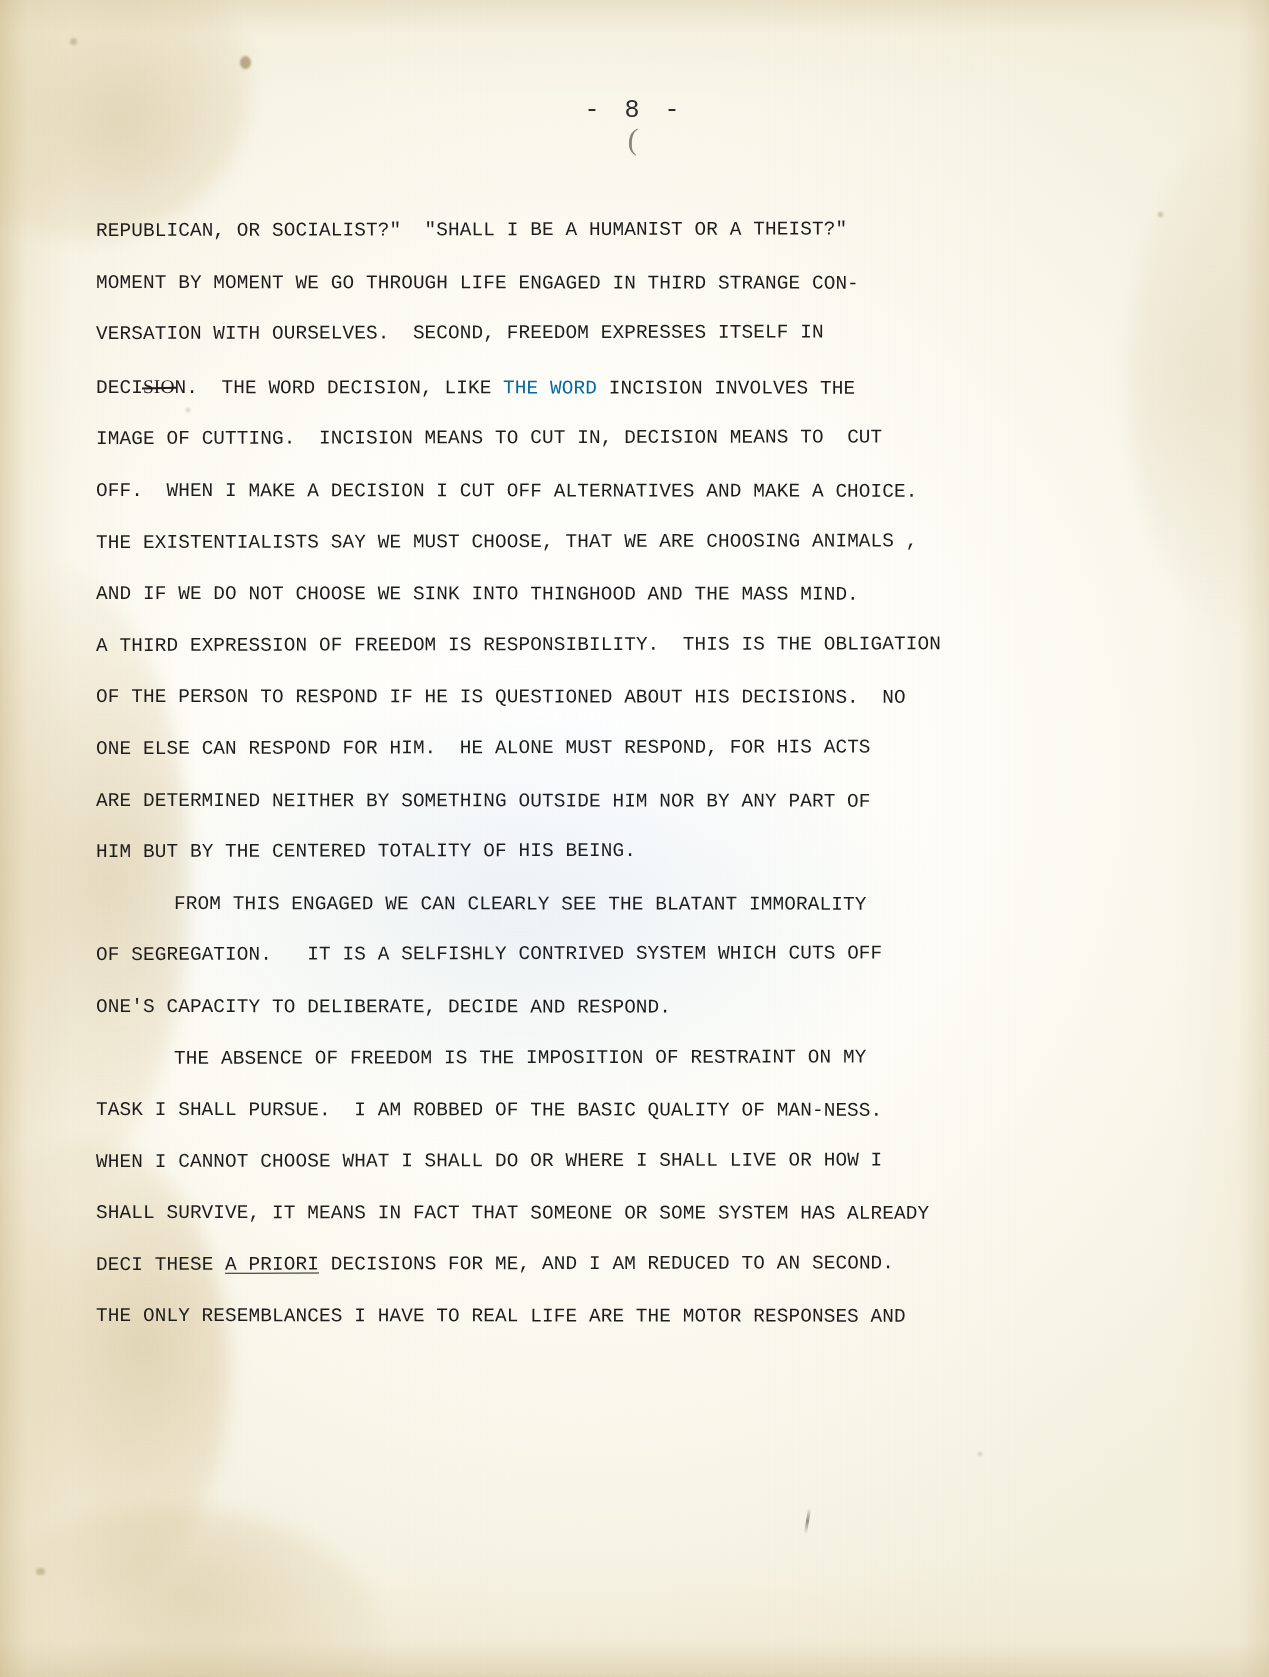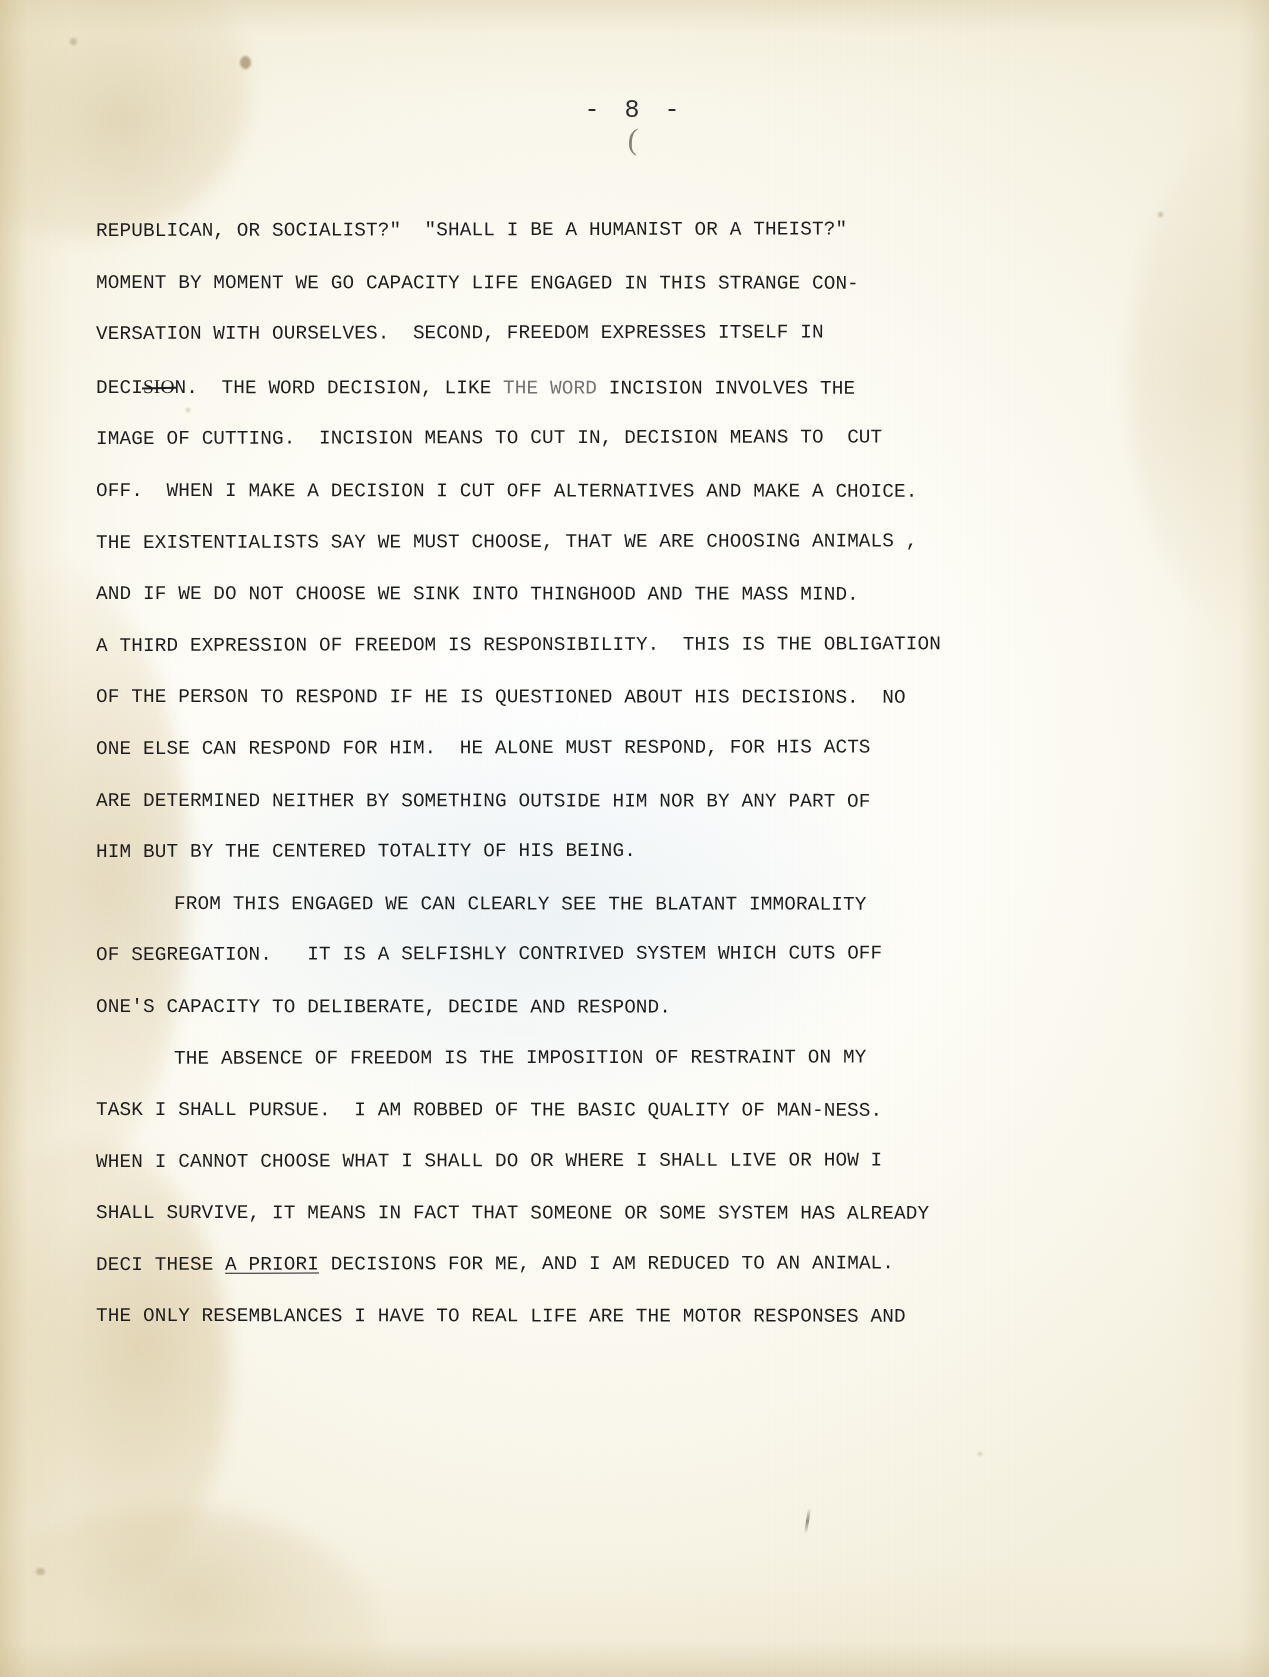--- a/index.html
+++ b/index.html
@@ -135,21 +135,21 @@
     position: absolute;
     left: -1px;
     right: -1px;
     top: 52%;
     height: 2.4px;
     background: #1d1d1d;
     transform: rotate(-1.2deg);
   }
 
   
-  .faint { color: #737373; }
+  .faint { color: #0369a1; }
 
   
   .pen-mark-bottom {
     position: absolute;
     left: 806px;
     top: 1508px;
     width: 3px;
     height: 26px;
     background: linear-gradient(180deg, rgba(120,118,108,0.0), rgba(110,108,98,0.75), rgba(120,118,108,0.0));
     transform: rotate(9deg);
@@ -189,21 +189,21 @@
 
   <div class="edge-shade"></div>
 
   <div class="page-number">-  8  -</div>
 
   <div class="pen-paren">(</div>
 
   <div class="body-text">
 
     <div class="line">REPUBLICAN, OR SOCIALIST?"  "SHALL I BE A HUMANIST OR A THEIST?"</div>
-    <div class="line">MOMENT BY MOMENT WE GO CAPACITY LIFE ENGAGED IN THIS STRANGE CON-</div>
+    <div class="line">MOMENT BY MOMENT WE GO THROUGH LIFE ENGAGED IN THIRD STRANGE CON-</div>
     <div class="line">VERSATION WITH OURSELVES.  SECOND, FREEDOM EXPRESSES ITSELF IN</div>
 
     <div class="line"><span>DECI</span><span class="strike-over">SIO</span><span>N.  THE WORD DECISION, LIKE </span><span class="faint">THE WORD</span><span> INCISION INVOLVES THE</span></div>
 
     <div class="line">IMAGE OF CUTTING.  INCISION MEANS TO CUT IN, DECISION MEANS TO  CUT</div>
     <div class="line">OFF.  WHEN I MAKE A DECISION I CUT OFF ALTERNATIVES AND MAKE A CHOICE.</div>
     <div class="line">THE EXISTENTIALISTS SAY WE MUST CHOOSE, THAT WE ARE CHOOSING ANIMALS ,</div>
     <div class="line">AND IF WE DO NOT CHOOSE WE SINK INTO THINGHOOD AND THE MASS MIND.</div>
     <div class="line">A THIRD EXPRESSION OF FREEDOM IS RESPONSIBILITY.  THIS IS THE OBLIGATION</div>
     <div class="line">OF THE PERSON TO RESPOND IF HE IS QUESTIONED ABOUT HIS DECISIONS.  NO</div>
@@ -213,21 +213,21 @@
 
     <div class="line indent">FROM THIS ENGAGED WE CAN CLEARLY SEE THE BLATANT IMMORALITY</div>
     <div class="line">OF SEGREGATION.   IT IS A SELFISHLY CONTRIVED SYSTEM WHICH CUTS OFF</div>
     <div class="line">ONE'S CAPACITY TO DELIBERATE, DECIDE AND RESPOND.</div>
 
     <div class="line indent">THE ABSENCE OF FREEDOM IS THE IMPOSITION OF RESTRAINT ON MY</div>
     <div class="line">TASK I SHALL PURSUE.  I AM ROBBED OF THE BASIC QUALITY OF MAN-NESS.</div>
     <div class="line">WHEN I CANNOT CHOOSE WHAT I SHALL DO OR WHERE I SHALL LIVE OR HOW I</div>
     <div class="line">SHALL SURVIVE, IT MEANS IN FACT THAT SOMEONE OR SOME SYSTEM HAS ALREADY</div>
 
-    <div class="line"><span>DECI THESE </span><span class="u">A PRIORI</span><span> DECISIONS FOR ME, AND I AM REDUCED TO AN ANIMAL.</span></div>
+    <div class="line"><span>DECI THESE </span><span class="u">A PRIORI</span><span> DECISIONS FOR ME, AND I AM REDUCED TO AN SECOND.</span></div>
 
     <div class="line">THE ONLY RESEMBLANCES I HAVE TO REAL LIFE ARE THE MOTOR RESPONSES AND</div>
 
   </div>
 
   <div class="pen-mark-bottom"></div>
 
   <div class="grain"></div>
 
 </div>

